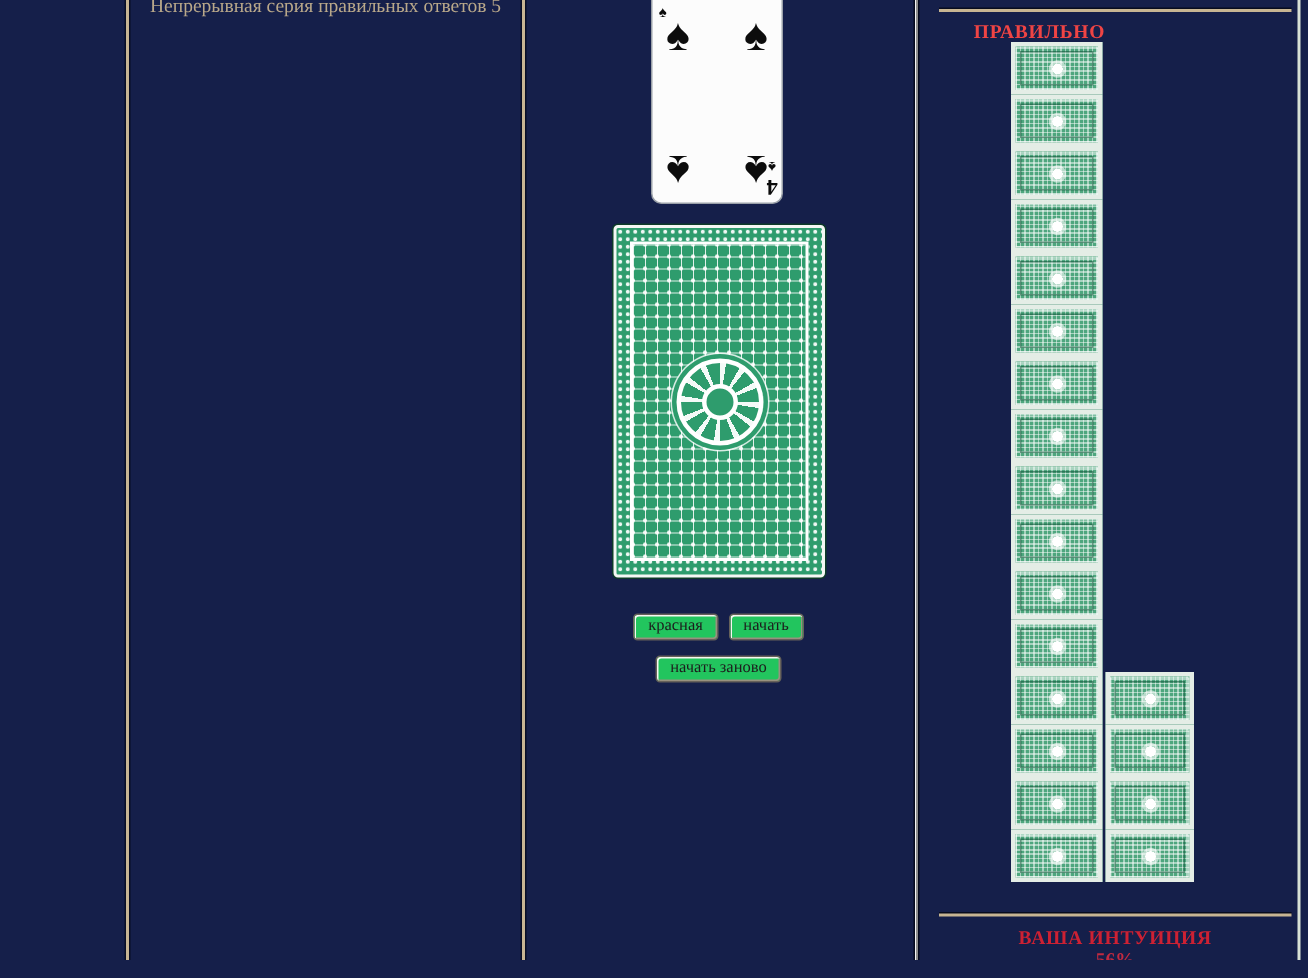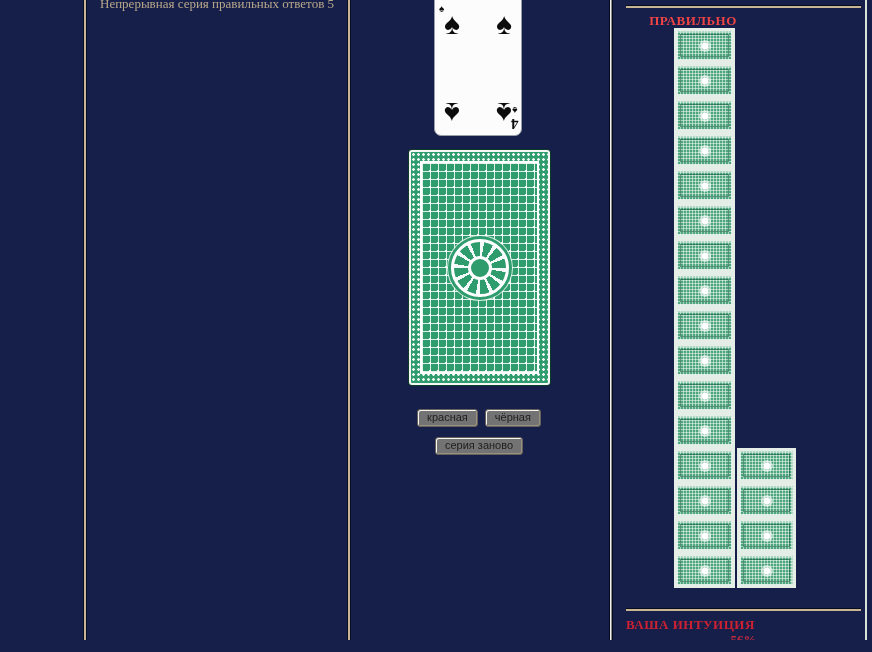--- a/index.html
+++ b/index.html
@@ -85,22 +85,22 @@
   }
   .guess-row {
     position:absolute; left:346px; top:409px; width:258px;
     display:flex; justify-content:center; gap:7px;
   }
   .restart-row {
     position:absolute; left:346px; top:437px; width:258px;
     display:flex; justify-content:center;
   }
   .btn {
-    font-family:Liberation Sans, sans-serif; font-size:11px; color:#1d1d1d;
-    background:#737373; border:1px solid #66615a; border-radius:3px;
+    font-family:Liberation Serif, serif; font-size:11px; color:#1d1d1d;
+    background:#22c55e; border:1px solid #66615a; border-radius:3px;
     padding:2px 9px 3px 9px; line-height:11px; cursor:pointer;
     box-shadow:inset 1px 1px 0 #f7f5f1, inset -1px -1px 0 #97917f;
   }
 
   
   .rule {
     position:absolute; left:622px; width:235px; height:2px;
     background:#c7b593; box-shadow:0 -1px 0 #070b1e;
   }
   .rule.top { top:6px; }
@@ -132,21 +132,21 @@
     border:1px solid rgba(12,80,52,.55);
   }
   .mini-dot {
     position:absolute; left:50%; top:50%; transform:translate(-50%,-50%);
     width:14px; height:14px; border-radius:50%;
     background:radial-gradient(circle, #ffffff 0 34%, rgba(255,255,255,.6) 35% 55%, rgba(255,255,255,0) 62%);
   }
 
   .intuition-label {
     position:absolute; left:622px; top:617px; width:235px;
-    font-size:13px; font-weight:bold; color:#cd2133; letter-spacing:.5px;
+    text-align:center; font-size:13px; font-weight:bold; color:#cd2133; letter-spacing:.5px;
   }
   .intuition-value {
     position:absolute; left:622px; top:632px; width:235px;
     text-align:center; font-size:13px; color:#c22a40; font-weight:bold;
   }
 </style>
 </head>
 <body>
 
 <div id="root">
@@ -171,25 +171,25 @@
   </div>
 
   <div class="card-back">
     <div class="cb-field"></div>
     <div class="medallion"></div>
   </div>
 
 
   <div class="guess-row">
     <button class="btn">красная</button>
-    <button class="btn">чёрная</button>
+    <button class="btn">начать</button>
   </div>
 
   <div class="restart-row">
-    <button class="btn">серия заново</button>
+    <button class="btn">начать заново</button>
   </div>
 
   <div class="divider-groove"></div>
 
   <div class="rule top"></div>
 
   <div class="result-label label-correct">ПРАВИЛЬНО</div>
 
   <div class="mini-stack stack-correct">
 

